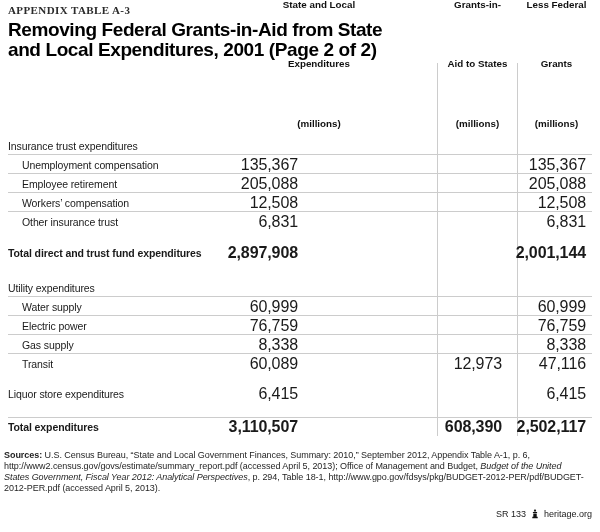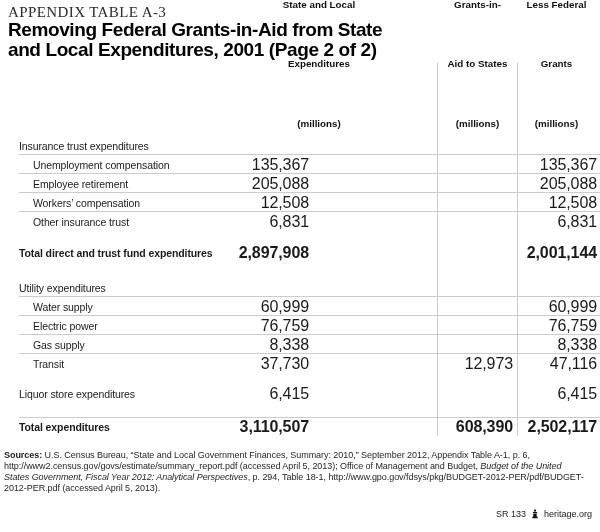--- a/index.html
+++ b/index.html
@@ -8,21 +8,21 @@
     position:relative;
     width:600px; height:532px;
     background:#ffffff;
     font-family:"Liberation Sans", sans-serif;
     color:#1a1a1a;
     overflow:hidden;
   }
   .eyebrow {
     position:absolute; left:8px; top:4px;
     font-family:"Liberation Serif", serif;
-    font-weight:normal; font-size:15px; letter-spacing:.4px;
+    font-weight:bold; font-size:11px; letter-spacing:.4px;
     color:#2b2b2b;
   }
   .title {
     position:absolute; left:8px; top:20px;
     font-size:19px; font-weight:bold; line-height:20px;
     letter-spacing:-.4px; color:#000;
   }
   .divider {
     position:absolute; top:63px; width:1px; height:373px; background:#cccccc;
   }
@@ -31,21 +31,21 @@
   .colhead {
     position:absolute; top:62px; height:67px;
     display:flex; flex-direction:column; justify-content:flex-end;
     text-align:center; font-weight:bold; font-size:9.8px; line-height:11.5px;
     color:#111;
     gap:48px;
   }
   .ch1 { left:240px; width:158px; }
   .ch2 { left:439px; width:77px; }
   .ch3 { left:519px; width:75px; }
-  .rows { position:absolute; left:0; right:6px; top:140px;margin-left:11px; }
+  .rows { position:absolute; left:0; right:6px; top:140px; }
   .row { position:relative; width:600px; }
   .row.section { height:15px; }
   .row.detail, .row.plain, .row.total { height:19px; }
   .row .label {
     position:absolute; left:8px; top:0; bottom:0;
     display:flex; align-items:center;
     font-size:10.5px; white-space:nowrap; letter-spacing:-.1px;
   }
   .row.section .label { align-items:flex-end; padding-bottom:3px; }
   .row.detail .label { left:22px; }
@@ -163,21 +163,21 @@
         <div class="rule below"></div>
       </div>
       <div class="row detail">
         <span class="label">Gas supply</span>
         <span class="val v1">8,338</span>
         <span class="val v3">8,338</span>
         <div class="rule below"></div>
       </div>
       <div class="row detail">
         <span class="label">Transit</span>
-        <span class="val v1">37,730</span>
+        <span class="val v1">60,089</span>
         <span class="val v2">12,973</span>
         <span class="val v3">47,116</span>
       </div>
       <div class="row spacer" style="height: 11px;"></div>
       <div class="row plain">
         <span class="label">Liquor store expenditures</span>
         <span class="val v1">6,415</span>
         <span class="val v3">6,415</span>
       </div>
       <div class="row spacer" style="height: 14px;"></div>

